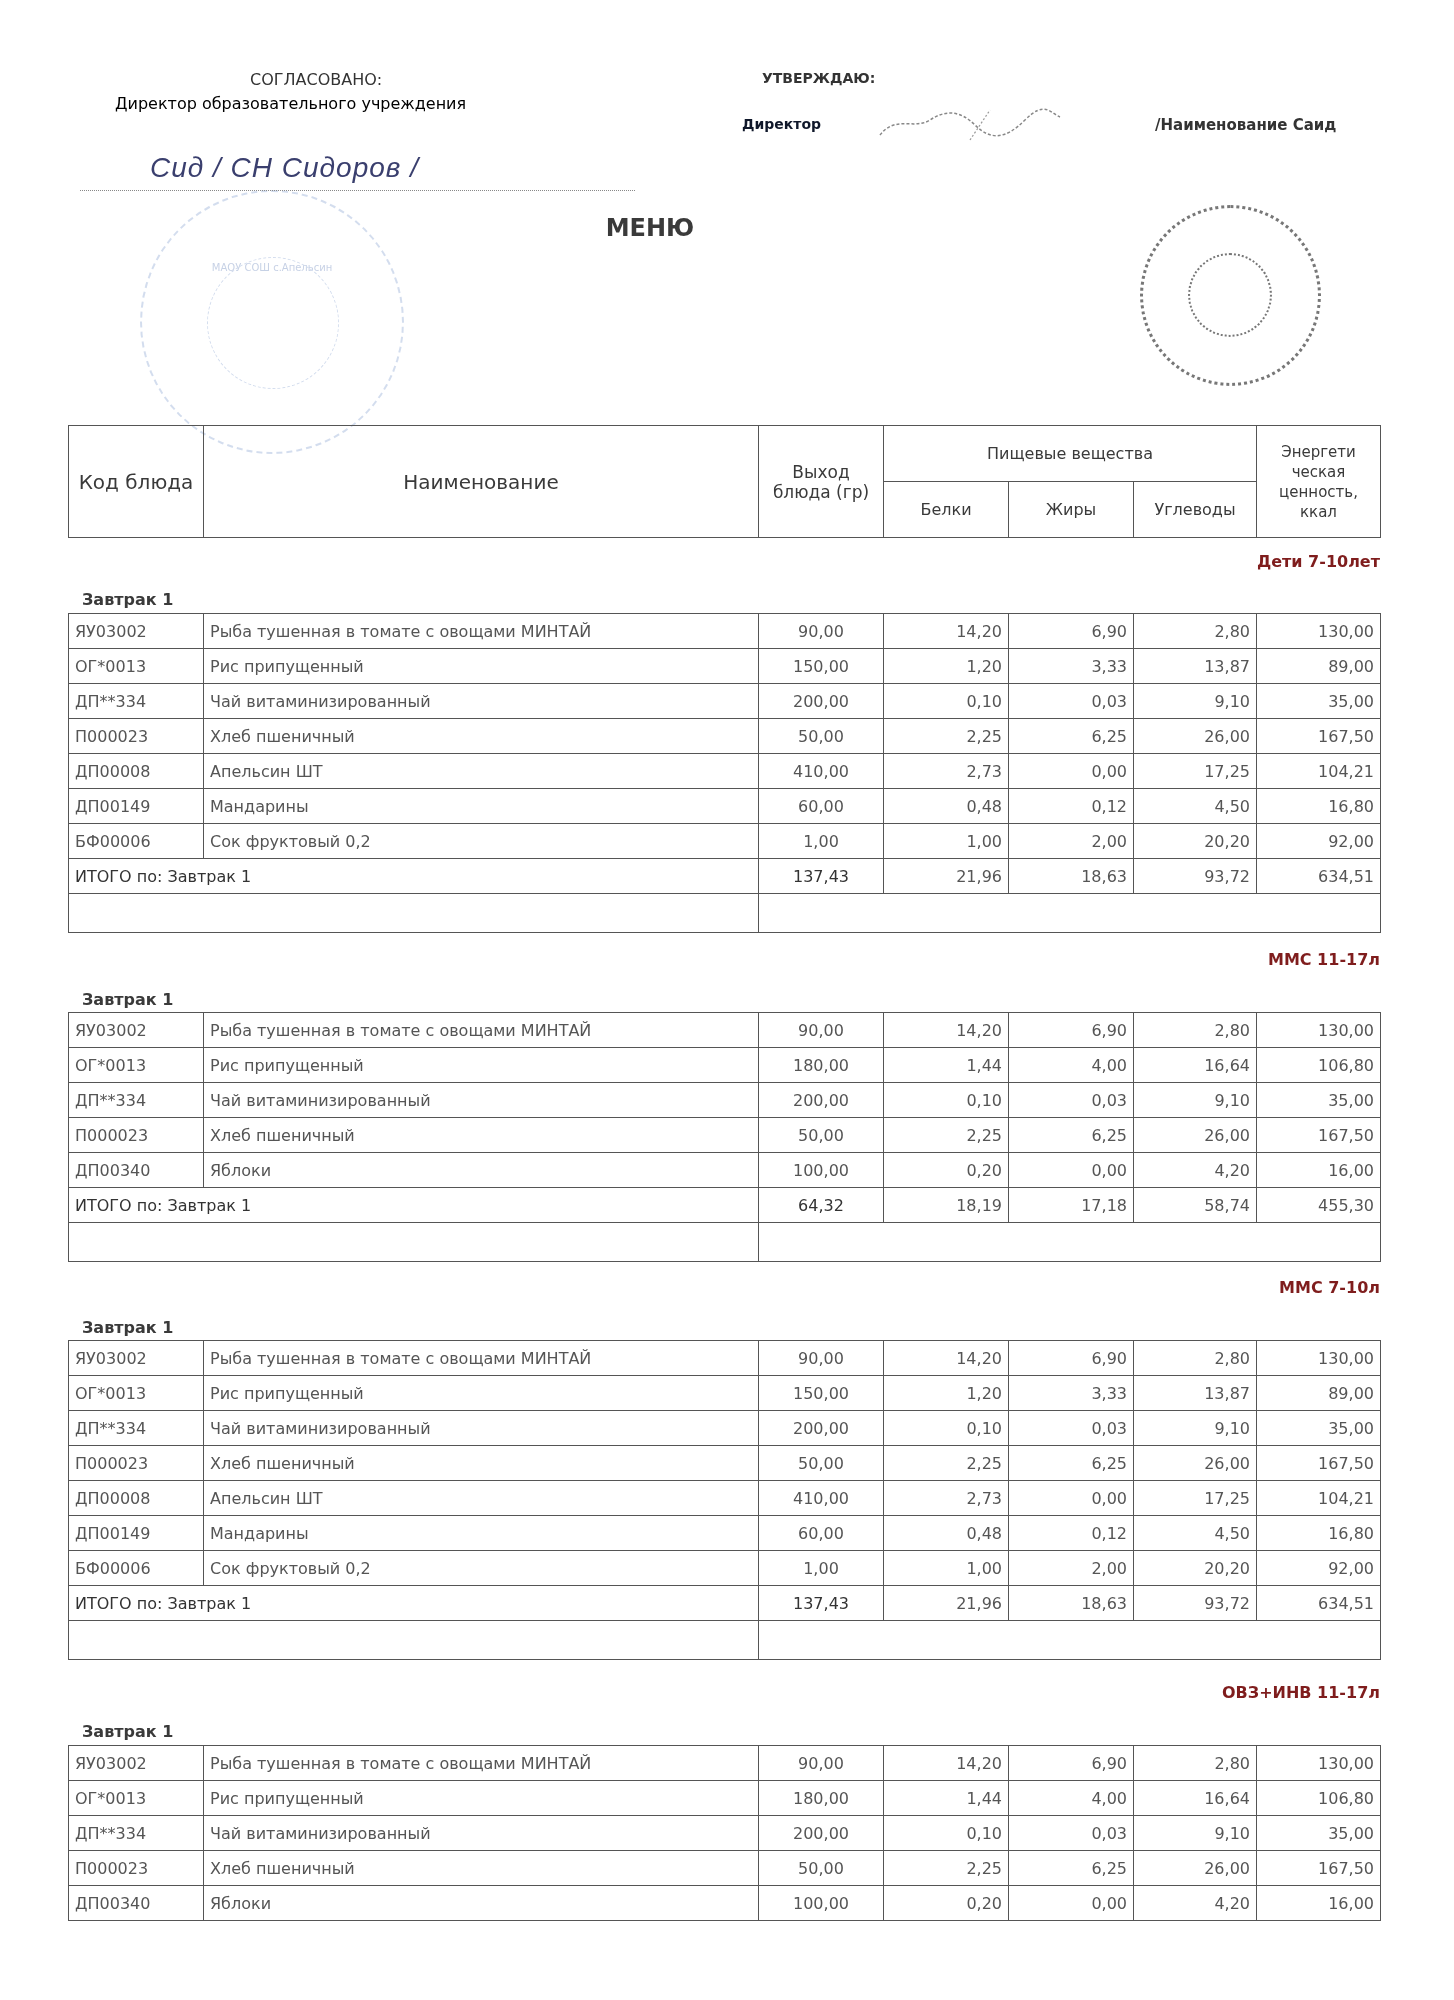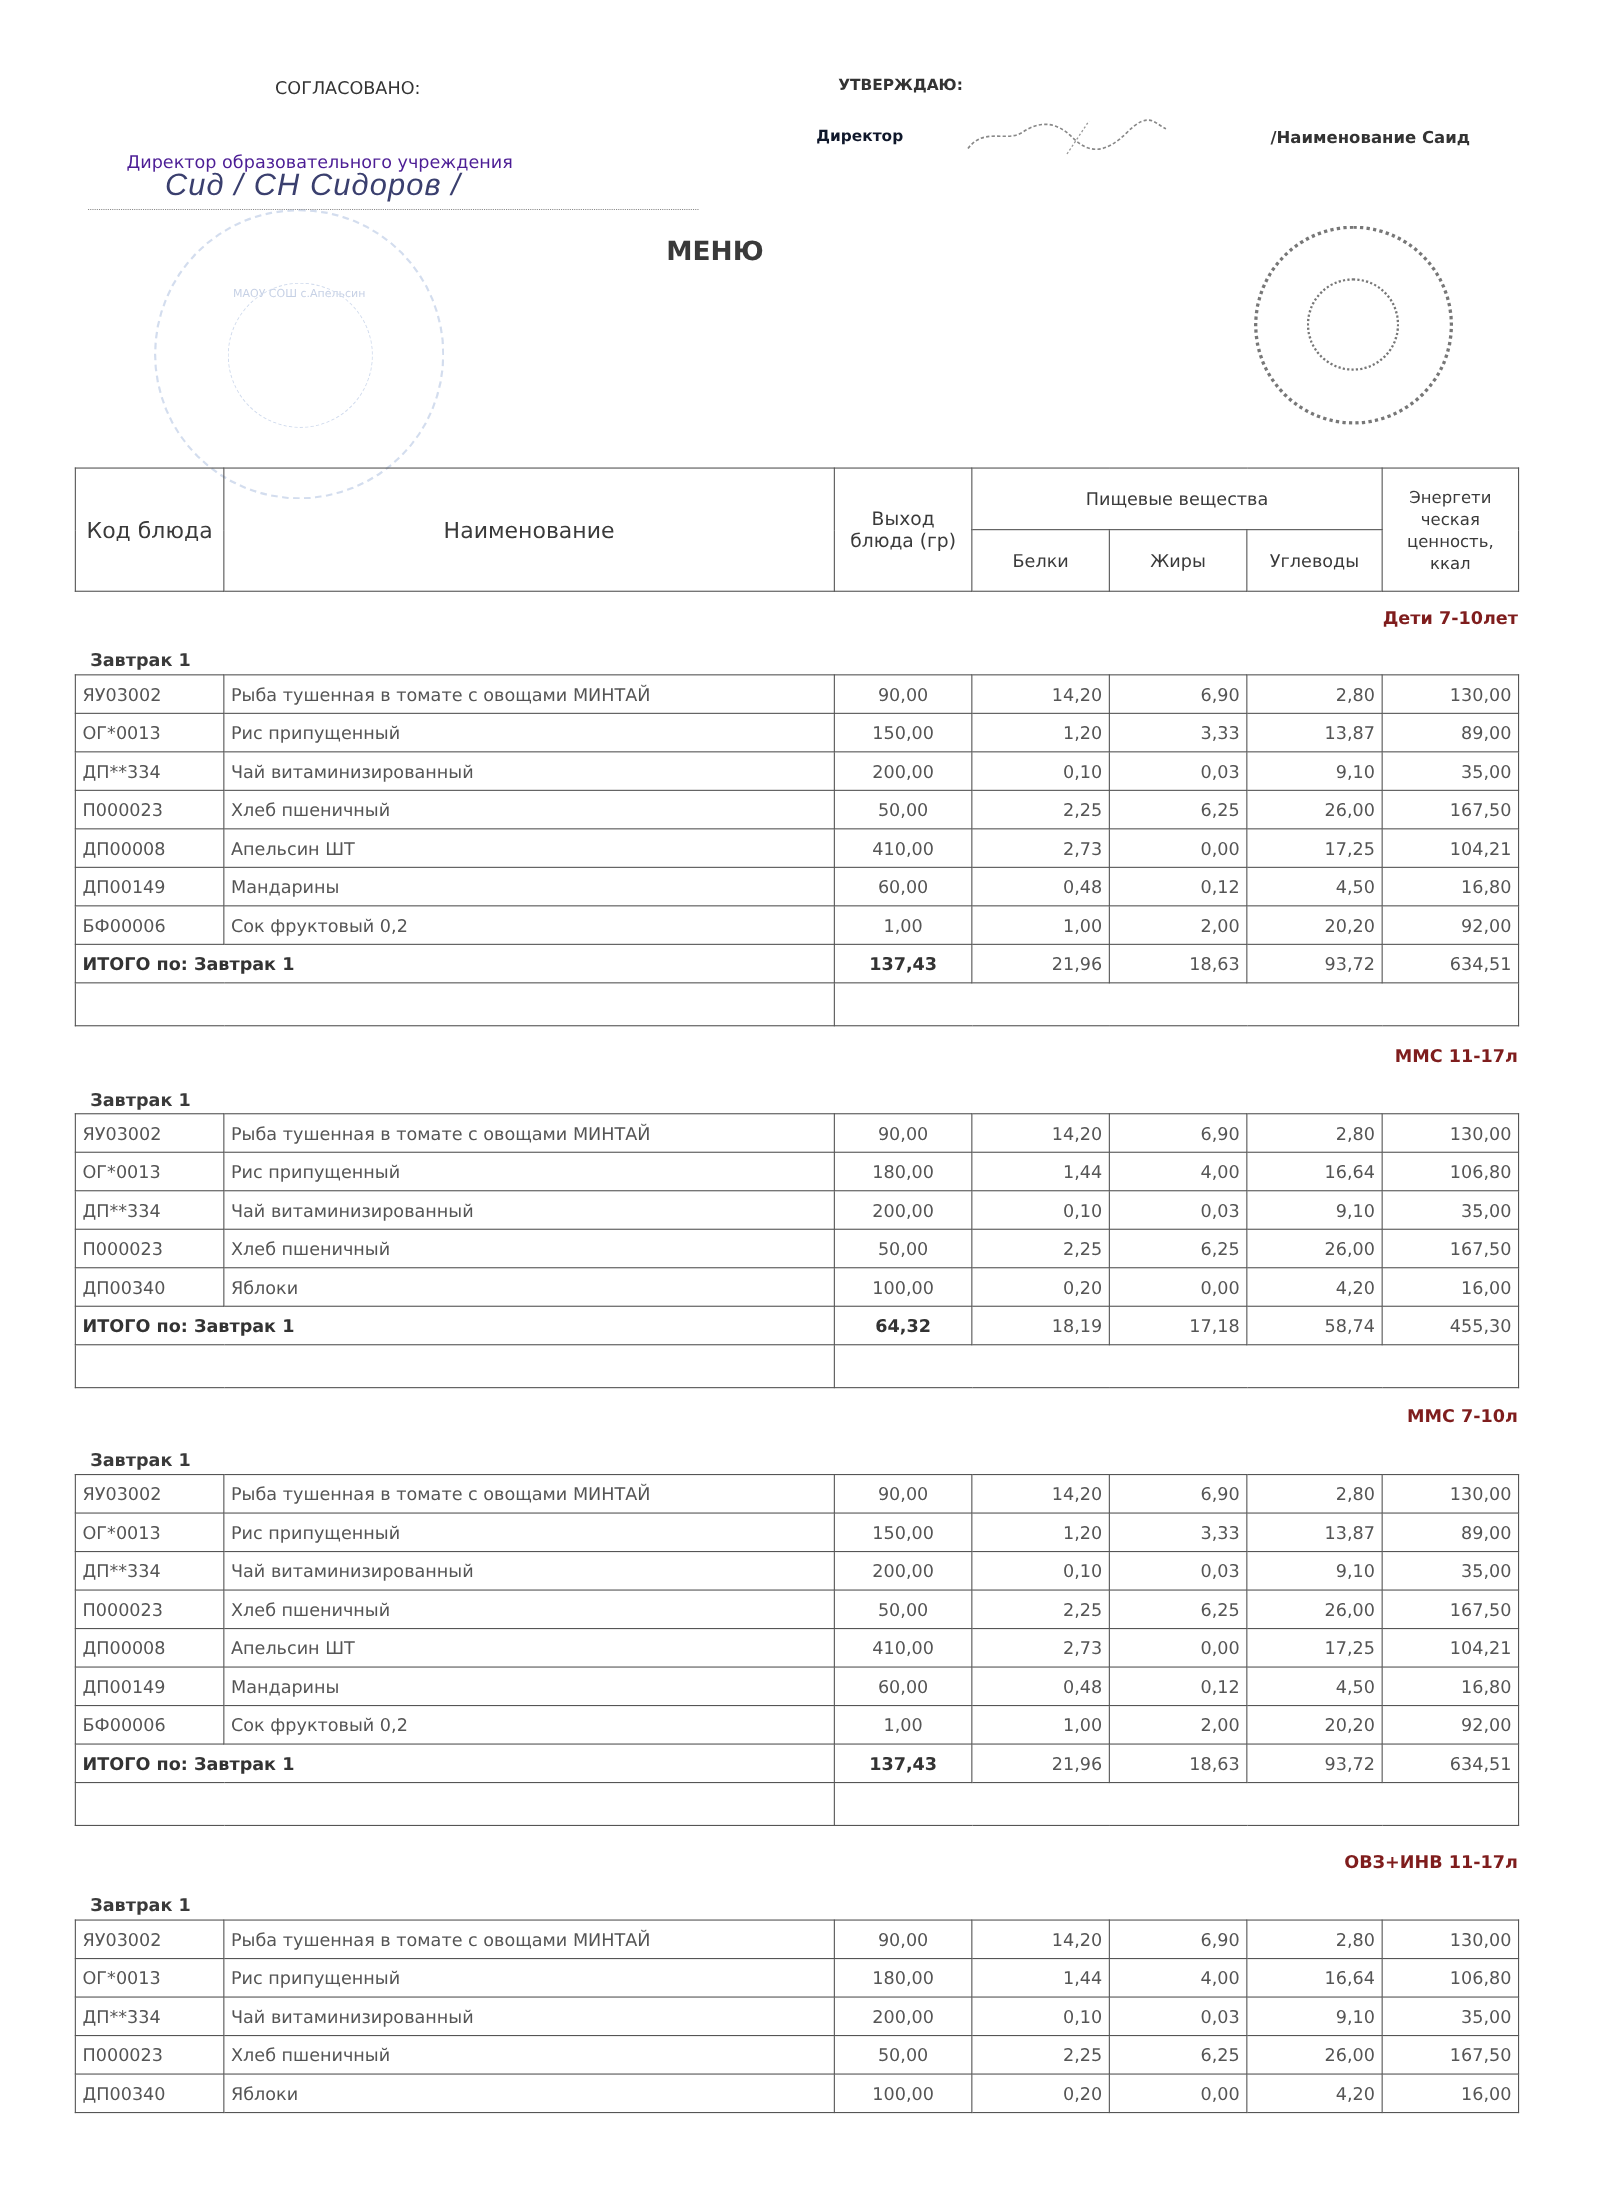--- a/index.html
+++ b/index.html
@@ -2,21 +2,21 @@
 <html><head>
 <meta charset="utf-8">
 <style>
   html, body { margin: 0; padding: 0; background: #ffffff; }
   body {
     width: 1454px; height: 2000px; position: relative; overflow: hidden;
     font-family: "DejaVu Sans", sans-serif; color: #2a2a2a;
   }
   .abs { position: absolute; }
   .hdr-left-title { left: 250px; top: 70px; font-size: 16px; color: #333; }
-  .hdr-left-sub { left: 115px; top: 94px; font-size: 16px; color: #4c1d95; margin-top: 44px; }
+  .hdr-left-sub { left: 115px; top: 94px; font-size: 16px; color: #000000; }
   .hdr-sign-line { left: 80px; top: 190px; width: 555px; border-top: 1px dotted #888; }
   .hdr-handwriting { left: 150px; top: 152px; font-family: Liberation Sans, sans-serif; font-style: italic; font-size: 28px; color: #3a3f6e; letter-spacing: 1px; }
   .hdr-right-title { left: 762px; top: 70px; font-size: 14px; font-weight: bold; color: #333; }
   .hdr-right-role { left: 742px; top: 116px; font-size: 14px; font-weight: bold; color: #0f172a; }
   .hdr-right-name { left: 1155px; top: 116px; font-size: 15px; font-weight: bold; color: #333; }
   .sig-scribble { left: 875px; top: 105px; width: 190px; height: 40px; }
   .title-block { left: 400px; top: 210px; width: 500px; text-align: center; font-size: 24px; font-weight: bold; color: #3a3a3a; line-height: 37px; }
   .stamp-blue { left: 140px; top: 190px; width: 260px; height: 260px; border-radius: 50%; border: 2px dashed #c9d5ea; opacity: 0.8; }
   .stamp-blue::after { content: ""; position: absolute; left: 65px; top: 65px; width: 130px; height: 130px; border-radius: 50%; border: 1px dashed #c9d5ea; }
   .stamp-gray { left: 1140px; top: 205px; width: 175px; height: 175px; border-radius: 50%; border: 3px dotted #777; }
@@ -31,21 +31,21 @@
 
   .group-title { position: absolute; left: 68px; width: 1312px; text-align: right; font-size: 16px; font-weight: bold; color: #7f1d1d; }
   .meal-title { position: absolute; left: 82px; font-size: 16px; font-weight: bold; color: #3a3a3a; }
 
   .data-table { left: 68px; width: 1312px; }
   .data-table td { height: 34px; font-size: 16px; color: #555; }
   .data-table td.code { color: #555; }
   .data-table td.num { text-align: right; }
   .data-table td.yield { text-align: center; }
   .data-table tr.total td { font-weight: normal; }
-  .data-table tr.total td.label, .data-table tr.total td.yield { font-weight: bold; color: #333; }
+  .data-table tr.total td.label, .data-table tr.total td.yield { font-weight: normal; color: #333; }
   .data-table tr.spacer td { height: 38px; }
 </style>
 </head>
 <body>
 
 <div class="abs stamp-blue">
   <div class="stamp-text">МАОУ СОШ с.Апельсин</div>
 </div>
 <div class="abs hdr-left-title">СОГЛАСОВАНО:</div>
 <div class="abs hdr-left-sub">Директор образовательного учреждения</div>

